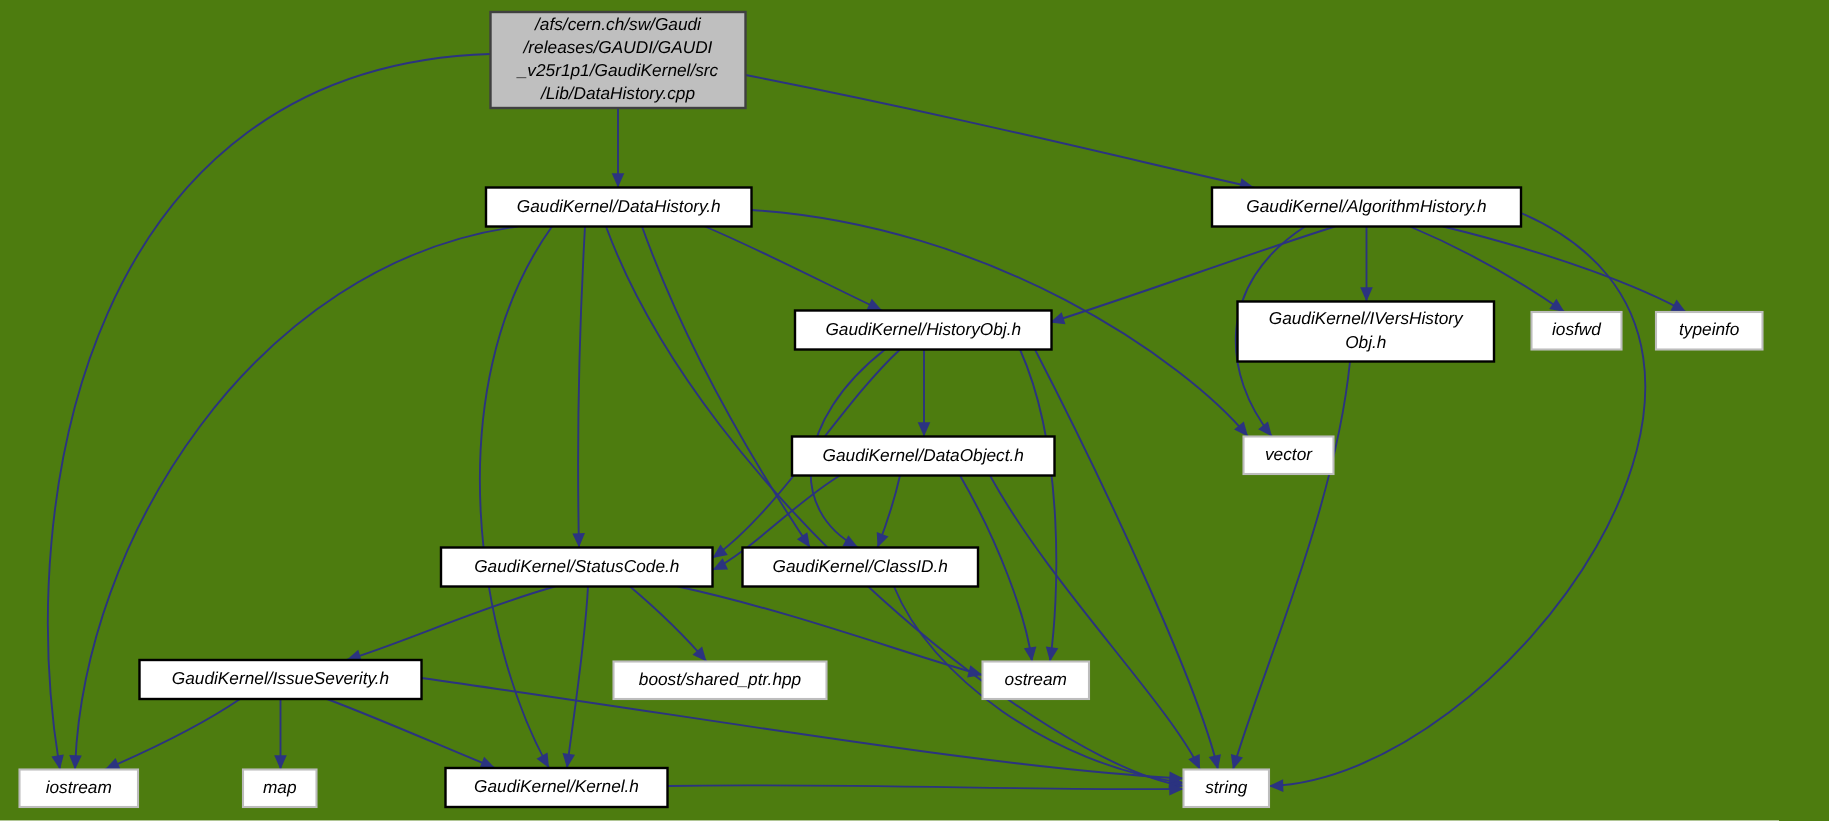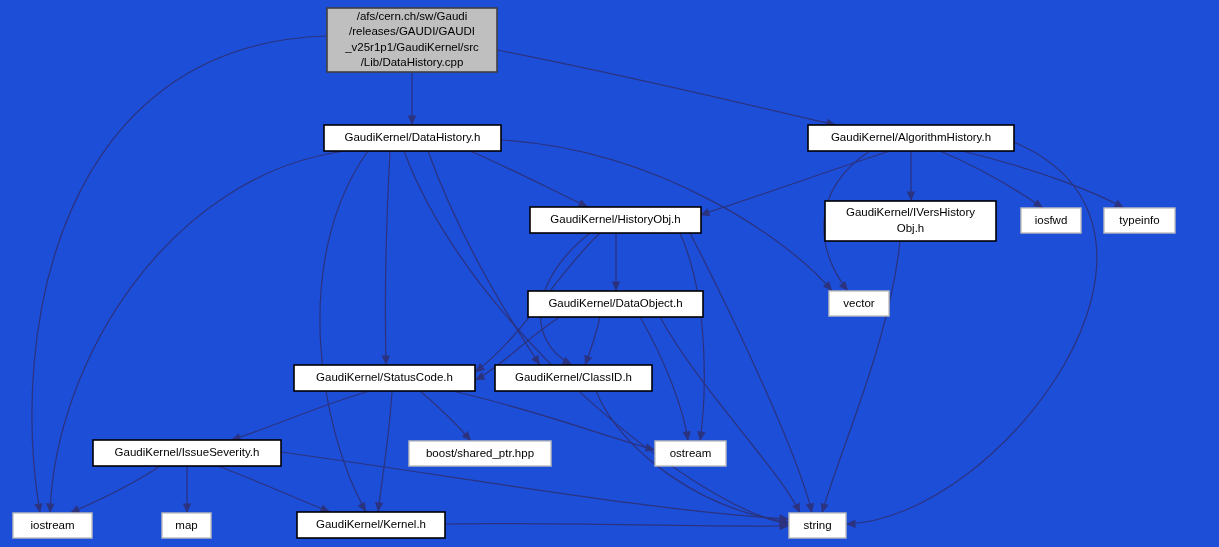--- a/index.html
+++ b/index.html
@@ -1,18 +1,18 @@
 <!DOCTYPE html>
 <html><head>
 <meta charset="utf-8">
 <style>
   html,body{margin:0;padding:0;background:#ffffff;}
   body{width:1219px;height:547px;overflow:hidden;
        font-family:"Liberation Sans","DejaVu Sans",sans-serif;}
-  #graph-root{position:relative;width:1219px;height:547px;background:#1d4ed8;}
+  #graph-root{position:relative;width:1219px;height:547px;background:#4d7c0f;font-style:italic;}
   svg#dep-graph{display:block;width:1219px;height:547px;}
   .node-box{fill:#ffffff;stroke:#000000;stroke-width:1.6;}
   .node-box.root{fill:#bfbfbf;stroke:#404040;stroke-width:1.6;}
   .node-box.ext{fill:#ffffff;stroke:#bdbdbd;stroke-width:1.4;}
   .node-label{font-family:"Liberation Sans","DejaVu Sans",sans-serif;
               font-size:11.5px;fill:#000000;text-anchor:middle;
               dominant-baseline:middle;white-space:pre;}
   .node-label.root{font-size:11.5px;}
   .edge{fill:none;stroke:#2b3380;stroke-width:1.25;}
   .arrowhead{fill:#2b3380;stroke:none;}

